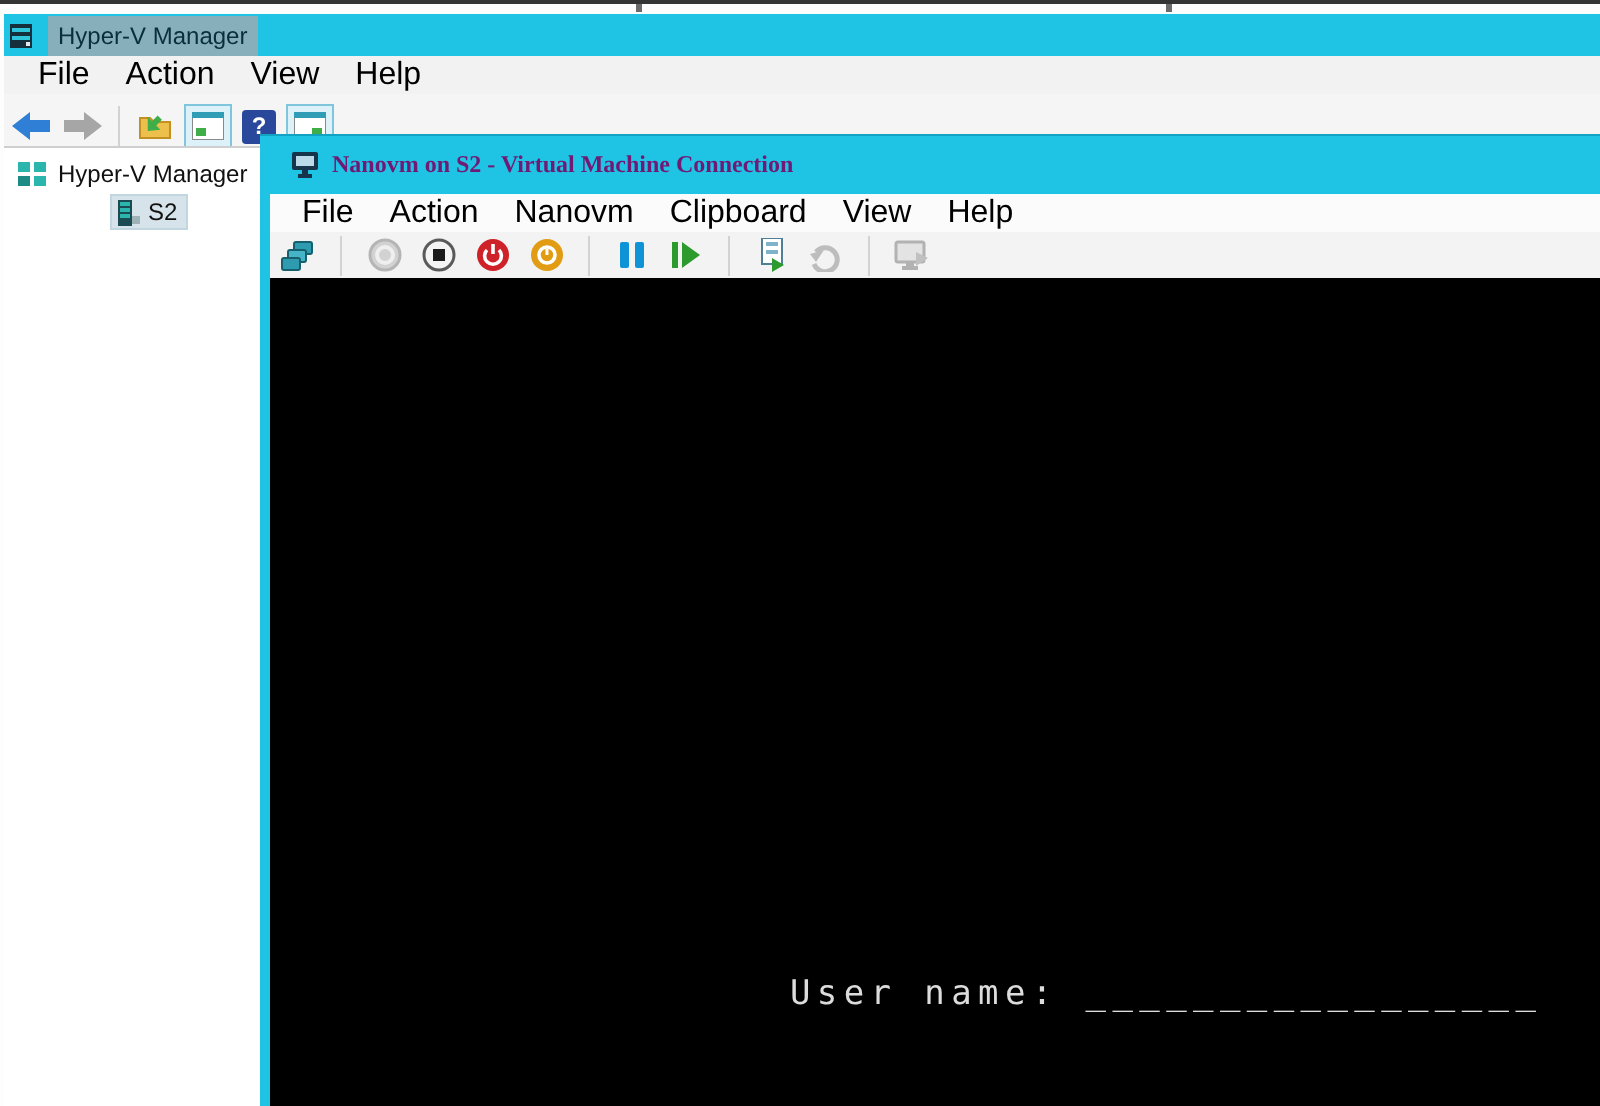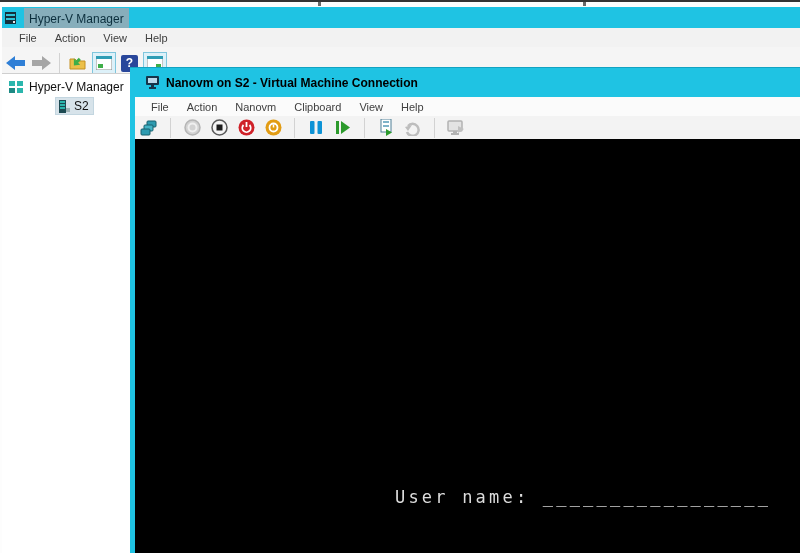--- a/index.html
+++ b/index.html
@@ -14,21 +14,21 @@
   
   #hv-window { left:2px; top:7px; width:798px; height:546px; background:#ffffff; }
   #hv-titlebar { left:0; top:0; width:100%; height:21px; background:#1fc3e3;
                  display:flex; align-items:center; padding-left:3px; }
   #hv-title-icon { width:14px; height:14px; margin-right:5px; }
   #hv-title-highlight { background:#87aebb; padding:1px 5px; }
   #hv-title-text { font-size:12px; color:#0b2e3c; white-space:nowrap; }
 
   #hv-menubar { left:0; top:21px; width:100%; height:19px; background:#f2f2f2;
                 display:flex; align-items:center; padding-left:8px; }
-  .menu-item { font-size:11px; color:#404040; padding:1px 9px; white-space:nowrap; }
+  .menu-item { font-size:16px; color:#000000; padding:1px 9px; white-space:nowrap; }
 
   #hv-toolbar { left:0; top:40px; width:100%; height:33px; background:#f5f5f5;
                 display:flex; align-items:center; padding-left:4px; gap:5px;
                 border-bottom:1px solid #e3e3e3; }
   .tb-sep { width:1px; height:20px; background:#d2d2d2; margin:0 3px; }
   .tb-btn { display:flex; align-items:center; justify-content:center; }
   .tb-toggle { border:1px solid #7fc6dd; background:#ddf1f9; width:24px; height:22px; }
 
   #hv-tree { left:0; top:66px; width:129px; height:480px; background:#ffffff;
              border-top:1px solid #cfcfcf; }
@@ -40,21 +40,21 @@
                      border:1px solid #c3d6e0; padding:1px 4px 1px 2px; }
   #tree-server-sel .lbl { margin-left:4px; }
 
   
   #vm-window { left:130px; top:67px; width:670px; height:486px; background:#ffffff;
                border-top:1px solid #12a3c2; }
   #vm-left-border { left:0; top:0; width:5px; height:486px; background:#1fc3e3; }
   #vm-titlebar { left:0; top:0; width:100%; height:29px; background:#1fc3e3;
                  display:flex; align-items:center; padding-left:15px; }
   #vm-title-icon { width:15px; height:13px; margin-right:6px; }
-  #vm-title-text { font-size:12px; font-weight:600; color:#000000; white-space:nowrap; }
+  #vm-title-text { font-size:12px; font-weight:600; color:#701a75; white-space:nowrap;font-family:Liberation Serif, serif; }
 
   #vm-menubar { left:5px; top:29px; width:665px; height:19px; background:#fbfbfb;
                 display:flex; align-items:center; padding-left:7px; }
 
   #vm-toolbar { left:5px; top:48px; width:665px; height:23px; background:#f3f3f3;
                 display:flex; align-items:center; padding-left:5px; gap:9px; }
   .vm-ic { width:18px; height:18px; display:flex; align-items:center; justify-content:center; }
 
   #vm-console { left:5px; top:71px; width:793px; height:415px; background:#000000; }
   #console-text { left:260px; top:288px; color:#dcdcdc;

